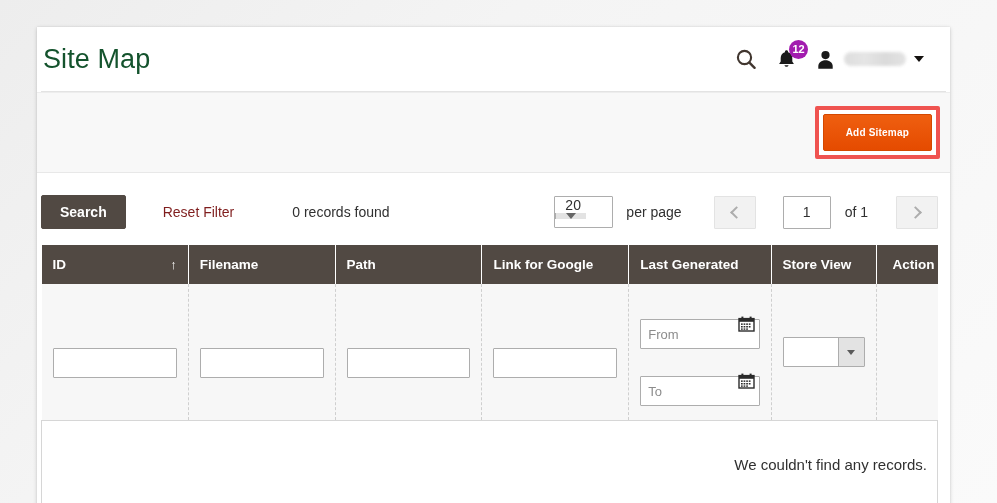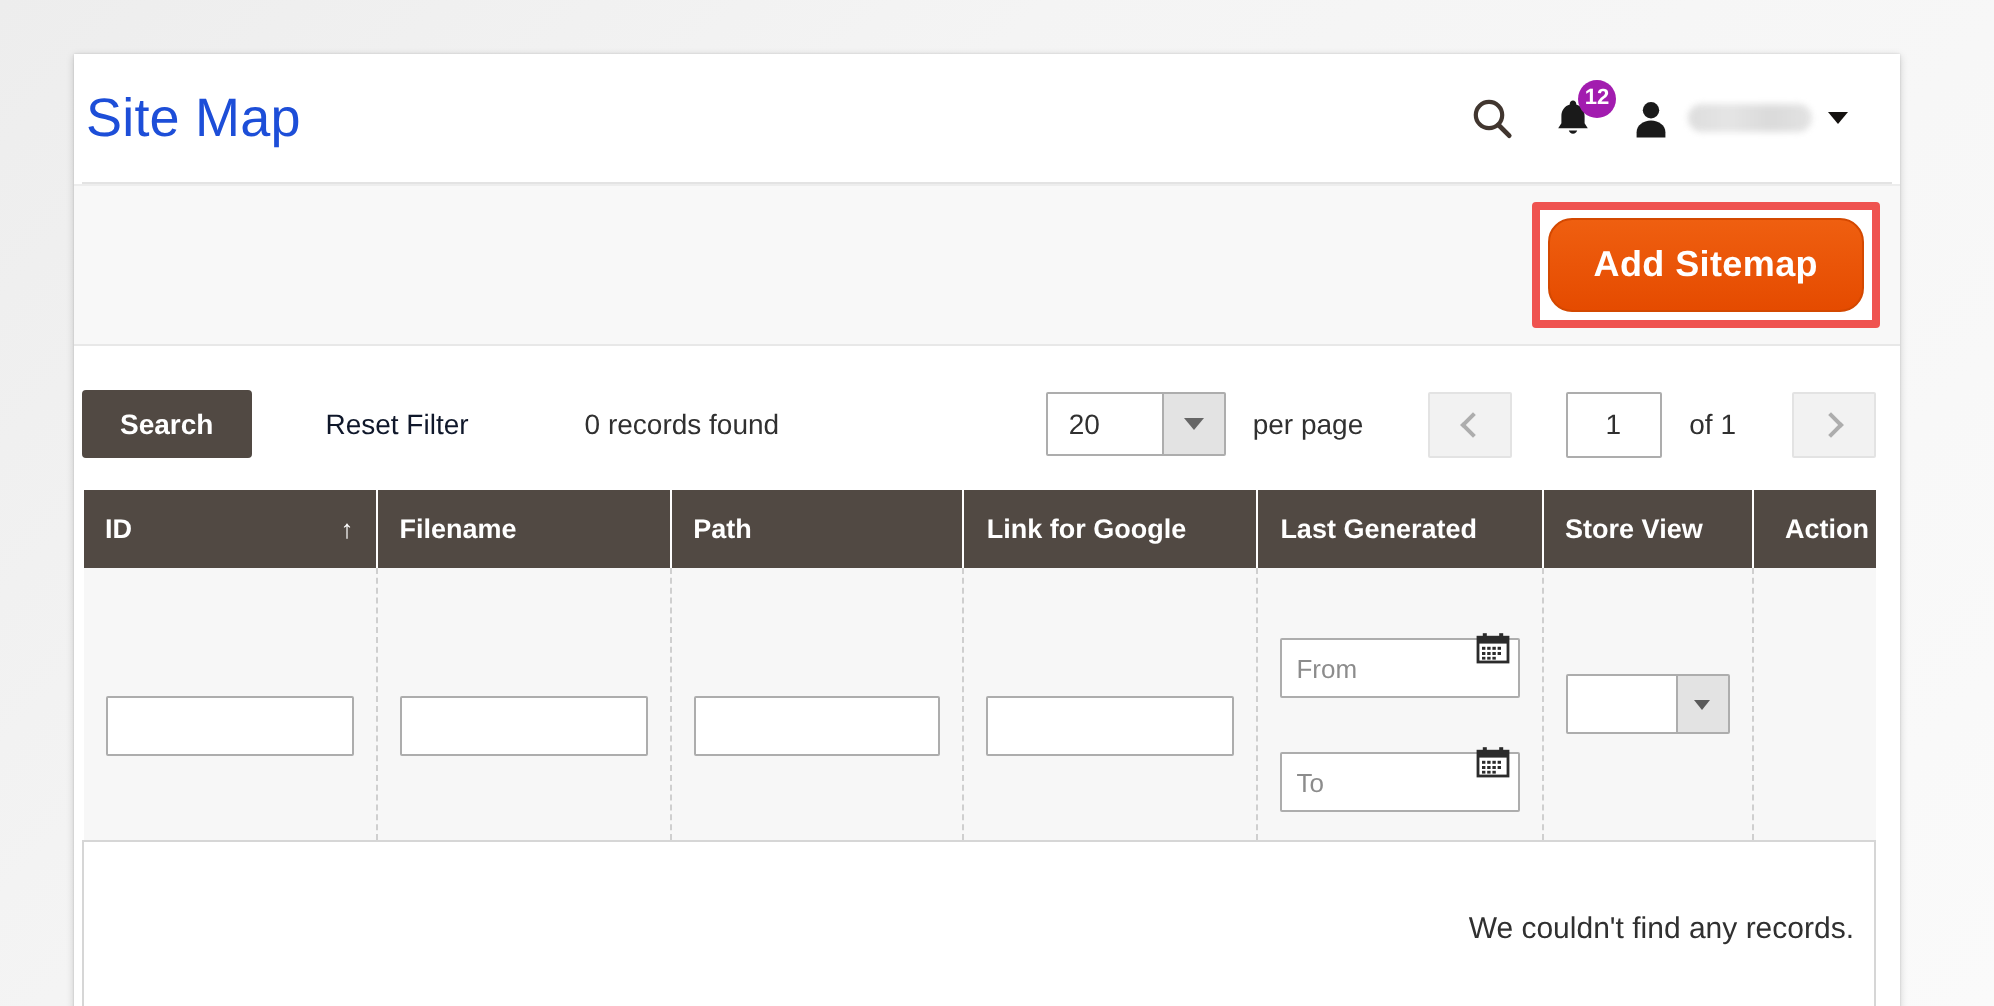--- a/index.html
+++ b/index.html
@@ -29,21 +29,21 @@
   .page-header {
     position: relative;
     height: 64px;
     padding: 0 18px 0 4px;
     display: flex;
     align-items: center;
     justify-content: space-between;
   }
   .page-title {
     font-size: 27px;
-    color: #1d4ed8;
+    color: #14532d;
     font-weight: 400;
     letter-spacing: .1px;
     padding-left: 2px;
     white-space: nowrap;
   }
   .header-actions {
     display: flex;
     align-items: center;
     gap: 18px;
     padding-right: 8px;
@@ -103,24 +103,24 @@
     border: 4px solid #ef5350;
     padding: 4px;
     background: #ffffff;
     border-radius: 2px;
   }
   .btn-primary {
     background: #eb5202;
     background-image: linear-gradient(#ef5f10,#e54b00);
     border: 1px solid #d44800;
     color: #ffffff;
-    font-size: 18px;
+    font-size: 10px;
     font-weight: bold;
     padding: 12px 22px;
-    border-radius: 12px;
+    border-radius: 2px;
     cursor: pointer;
     white-space: nowrap;
     letter-spacing: .2px;
   }
 
   
   .grid-toolbar {
     display: flex;
     align-items: center;
     padding: 22px 12px 16px 4px;
@@ -130,21 +130,21 @@
     background: #514943;
     color: #ffffff;
     border: 1px solid #514943;
     font-size: 14px;
     font-weight: bold;
     padding: 8px 18px;
     border-radius: 2px;
     cursor: pointer;
   }
   .link-reset {
-    color: #0f172a;
+    color: #7f1d1d;
     font-size: 14px;
     margin-left: 25px;
     cursor: pointer;
     text-decoration: none;
   }
   .records-found {
     color: #303030;
     font-size: 14px;
     margin-left: 46px;
     white-space: nowrap;
@@ -155,20 +155,21 @@
     align-items: center;
   }
   .limit-select {
     display: flex;
     align-items: stretch;
     border: 1px solid #adadad;
     background: #fff;
     height: 32px;
     border-radius: 1px;
     cursor: pointer;
+    flex-direction: column;
   }
   .limit-value {
     width: 57px;
     display: flex; align-items: center;
     padding-left: 10px;
     font-size: 14px;
     color: #303030;
   }
   .limit-arrow {
     width: 31px;

